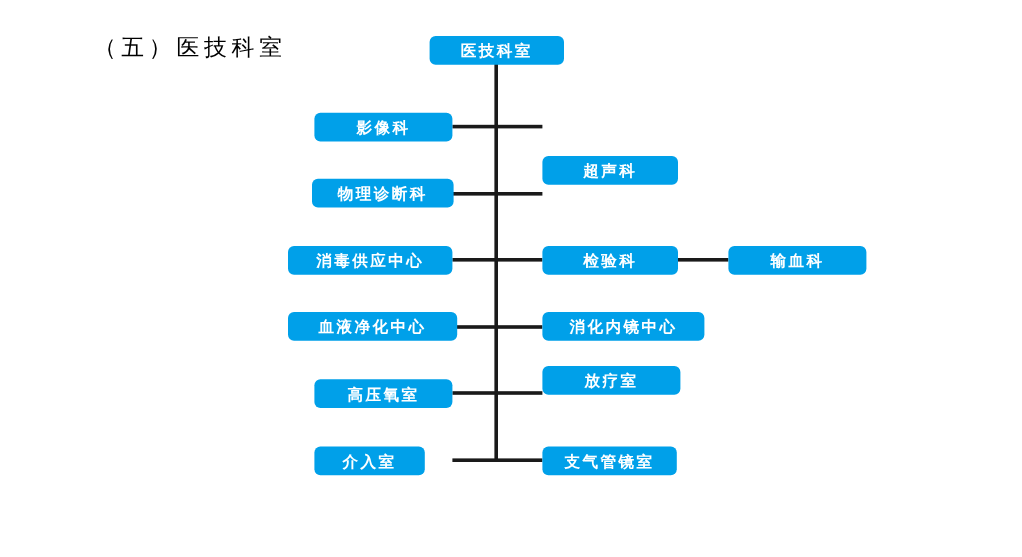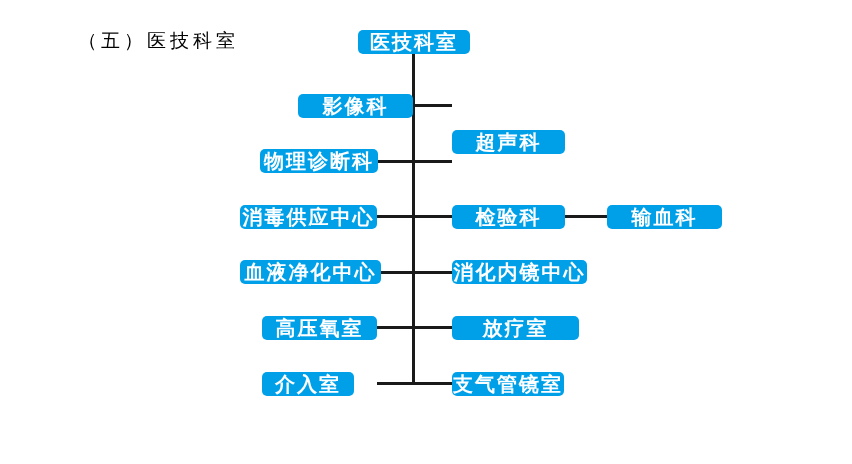--- a/index.html
+++ b/index.html
@@ -30,21 +30,21 @@
     color:#000000;
     white-space:nowrap;
     line-height:1.2;
   }
   .node{
     position:absolute;
     height:24px;
     background:var(--node-fill);
     border-radius:5px;
     color:var(--node-text);
-    font-size:20px;
+    font-size:13px;
     font-weight:bold;
     letter-spacing:2px;
     display:flex;
     align-items:center;
     justify-content:center;
     white-space:nowrap;
     box-sizing:border-box;
     line-height:1;
   }
   .hline{
@@ -52,31 +52,31 @@
     height:3px;
     background:var(--line);
   }
   .vline{
     position:absolute;
     width:3px;
     background:var(--line);
   }
   
   .n-root{left:358px;top:30px;width:112px;}
-  .n-l1{left:262px;top:94px;width:115px;margin-left:36px;}
+  .n-l1{left:262px;top:94px;width:115px;}
   .n-l2{left:260px;top:149px;width:118px;}
   .n-l3{left:240px;top:205px;width:137px;}
   .n-l4{left:240px;top:260px;width:141px;}
   .n-l5{left:262px;top:316px;width:115px;}
   .n-l6{left:262px;top:372px;width:92px;}
   .n-r1{left:452px;top:94px;width:113px;margin-top:36px;}
   .n-r2{left:452px;top:149px;width:113px;}
   .n-r3{left:452px;top:205px;width:113px;}
   .n-r4{left:452px;top:260px;width:135px;}
-  .n-r5{left:452px;top:316px;width:127px;}
+  .n-r5{left:452px;top:305px;width:115px;}
   .n-r6{left:452px;top:372px;width:112px;}
   .n-x3{left:607px;top:205px;width:115px;}
   
   .v-trunk{left:412px;top:53px;height:331px;}
   .h-r1{left:377px;top:104px;width:75px;}
   .h-r2{left:377px;top:160px;width:75px;}
   .h-r3{left:377px;top:215px;width:75px;}
   .h-r4{left:377px;top:271px;width:75px;}
   .h-r5{left:377px;top:326px;width:75px;}
   .h-r6{left:377px;top:382px;width:75px;}

